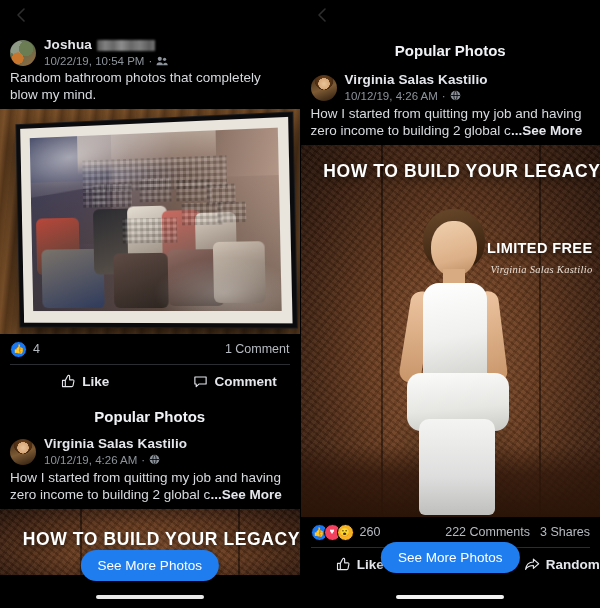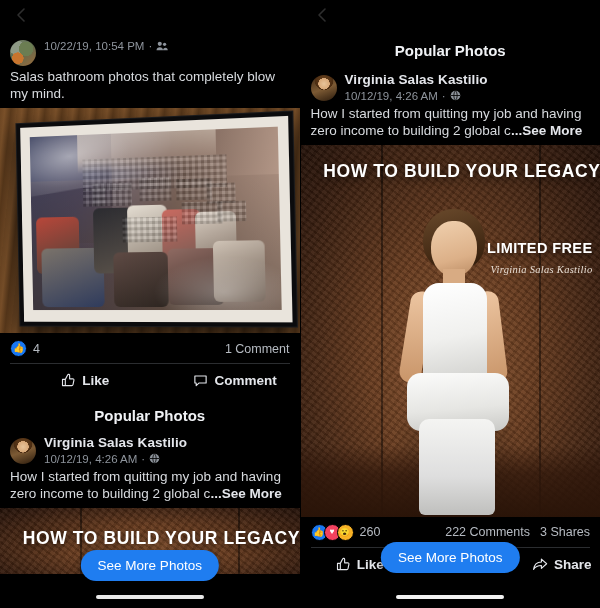--- a/index.html
+++ b/index.html
@@ -164,36 +164,40 @@
       <div class="back-arrow">
         <svg width="18" height="18" viewBox="0 0 18 18">
             <path d="M12 3 L6 9 L12 15" fill="none" stroke="#2e2e2e" stroke-width="1.6" stroke-linecap="round" stroke-linejoin="round"></path>
           </svg>
       </div>
     </div>
 
     <div class="post-head">
       <div class="avatar"></div>
       <div class="who">
+        <div class="name-row">
+          <span class="name">Joshua</span>
+          <span class="redact"></span>
+        </div>
         <div class="meta">
           <span>10/22/19, 10:54 PM</span>
           <span class="dot">·</span>
           <span>
             <svg width="12" height="10" viewBox="0 0 14 11">
                 <circle cx="4.4" cy="3" r="2.4" fill="#8e949c"></circle>
                 <circle cx="10" cy="3.6" r="1.9" fill="#8e949c"></circle>
                 <path d="M0.6 10.6c0-2.3 1.7-3.7 3.8-3.7s3.8 1.4 3.8 3.7z" fill="#8e949c"></path>
                 <path d="M8.2 10.6c0-1.9 1.1-3.1 2.9-3.1 1.6 0 2.6 1.1 2.6 3.1z" fill="#8e949c"></path>
               </svg>
           </span>
         </div>
       </div>
     </div>
 
-    <div class="post-text">Salas bathroom photos that completely blow my mind.</div>
+    <div class="post-text">Random bathroom photos that completely blow my mind.</div>
 
     <div class="photo-frame">
       <div class="frame-outer">
         <div class="frame-mat">
           <div class="frame-photo">
             <div class="photo-wall"></div>
             <div class="photo-curtain"></div>
             <div class="photo-ceiling"></div>
             <div class="people">
               <div class="person" style="left:2%;top:28%;width:18%;height:44%;background:linear-gradient(160deg,#b8473a,#4a4038);"></div>
@@ -374,20 +378,20 @@
             </svg>
         </span>
         <span>Comment</span>
       </div>
       <div class="action">
         <span>
           <svg width="16" height="15" viewBox="0 0 17 16">
               <path d="M1.6 13.2 C2.4 7.6 5.6 5.6 10 5.4 V2.2 L15.6 7.2 L10 12.2 V9 C6 9 3.4 10.4 1.6 13.2 Z" fill="none" stroke="#e4e6eb" stroke-width="1.2" stroke-linejoin="round"></path>
             </svg>
         </span>
-        <span>Share</span>
+        <span>Random</span>
       </div>
     </div>
 
     <div class="pill rp">See More Photos</div>
     <div class="home-ind"></div>
   </div>
 </div>
 
 </body></html>

